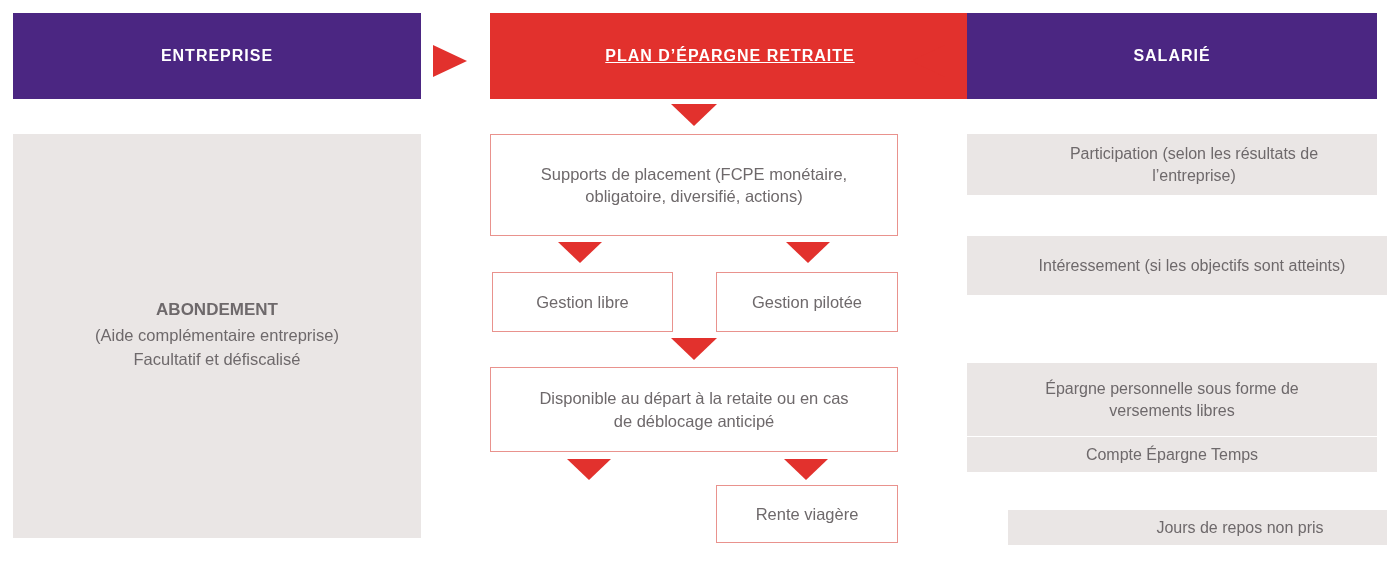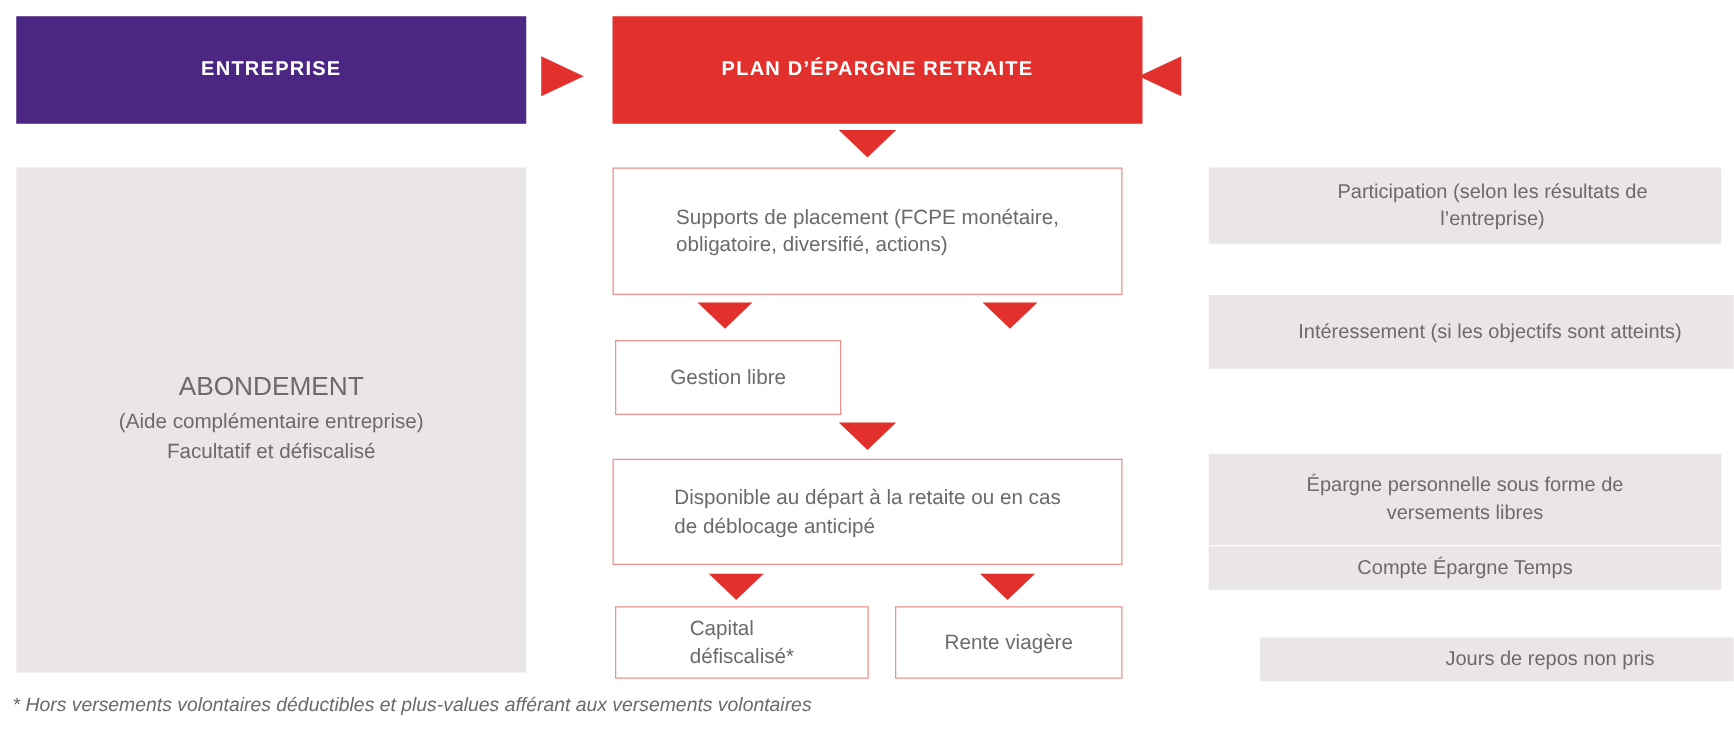--- a/index.html
+++ b/index.html
@@ -46,20 +46,21 @@
   }
   .flowbox{
     position:absolute;
     background:#ffffff;
     border:1.5px solid var(--box-border);
     display:flex;
     align-items:center;
     justify-content:center;
     color:var(--text-gray);
     font-size:16.5px;
+    text-align:center;
     line-height:1.35;
   }
   .pre{white-space:pre-line;}
   .tri{position:absolute;width:0;height:0;}
   .tri-right{
     border-top:16px solid transparent;
     border-bottom:16px solid transparent;
     border-left:34px solid var(--red);
   }
   .tri-left{
@@ -70,77 +71,76 @@
   .tri-down{
     border-left:23px solid transparent;
     border-right:23px solid transparent;
     border-top:22px solid var(--red);
   }
   .tri-down-sm{
     border-left:22px solid transparent;
     border-right:22px solid transparent;
     border-top:21px solid var(--red);
   }
-  .abond-title{font-weight:normal;font-size:21px;margin-bottom:4px;}
+  .abond-title{font-weight:bold;font-size:17px;margin-bottom:4px;}
   .abond-line{font-size:16.5px;line-height:1.45;}
   .right-item{font-size:16px;line-height:1.35;}
   .footnote{
     position:absolute;
     left:10px;
     top:556px;
     font-style:italic;
     font-size:15.5px;
     color:var(--text-gray);
   }
 </style>
 </head>
 <body>
 
 <div class="canvas">
 
   <div class="hdr hdr-purple" style="left:13px;width:408px;">ENTREPRISE</div>
 
   <div class="tri tri-right" style="left:433px;top:45px;"></div>
 
-  <div class="hdr hdr-red" style="left:490px;width:424px;">PLAN D’ÉPARGNE RETRAITE</div>
+  <div class="hdr hdr-red" style="left:490px;width:480px;text-decoration:underline;">PLAN D’ÉPARGNE RETRAITE</div>
 
   <div class="tri tri-left" style="left:911px;top:45px;"></div>
 
+  <div class="hdr hdr-purple" style="left:967px;width:410px;">SALARIÉ</div>
 
   <div class="graybox" style="left:13px;top:134px;width:408px;height:404px;">
     <div class="abond-title">ABONDEMENT</div>
     <div class="abond-line">(Aide complémentaire entreprise)</div>
     <div class="abond-line">Facultatif et défiscalisé</div>
   </div>
 
   <div class="tri tri-down" style="left:671px;top:104px;"></div>
 
   <div class="flowbox pre" style="left:490px;top:134px;width:408px;height:102px;">Supports de placement (FCPE monétaire,
 obligatoire, diversifié, actions)</div>
 
   <div class="tri tri-down-sm" style="left:558px;top:242px;"></div>
   <div class="tri tri-down-sm" style="left:786px;top:242px;"></div>
 
   <div class="flowbox" style="left:492px;top:272px;width:181px;height:60px;">Gestion libre</div>
+  <div class="flowbox" style="left:716px;top:272px;width:182px;height:60px;">Gestion pilotée</div>
 
   <div class="tri tri-down" style="left:671px;top:338px;"></div>
 
   <div class="flowbox pre" style="left:490px;top:367px;width:408px;height:85px;">Disponible au départ à la retaite ou en cas
 de déblocage anticipé</div>
 
   <div class="tri tri-down-sm" style="left:567px;top:459px;"></div>
   <div class="tri tri-down-sm" style="left:784px;top:459px;"></div>
 
-  <div class="flowbox pre" style="left:492px;top:485px;width:203px;height:58px;">Capital
-défiscalisé*</div>
   <div class="flowbox" style="left:716px;top:485px;width:182px;height:58px;">Rente viagère</div>
 
   <div class="graybox right-item pre" style="left:967px;top:134px;width:410px;height:61px;padding-left:44px;">Participation (selon les résultats de
 l’entreprise)</div>
   <div class="graybox right-item pre" style="left:967px;top:236px;width:450px;height:59px;">Intéressement (si les objectifs sont atteints)</div>
   <div class="graybox right-item pre" style="left:967px;top:336px;width:410px;height:73px;margin-top:27px;">Épargne personnelle sous forme de
 versements libres</div>
   <div class="graybox right-item pre" style="left:967px;top:437px;width:410px;height:35px;">Compte Épargne Temps</div>
   <div class="graybox right-item pre" style="left:1008px;top:510px;width:464px;height:35px;">Jours de repos non pris</div>
 
-  <div class="footnote">* Hors versements volontaires déductibles et plus-values afférant aux versements volontaires</div>
 
 </div>
 
 </body></html>

